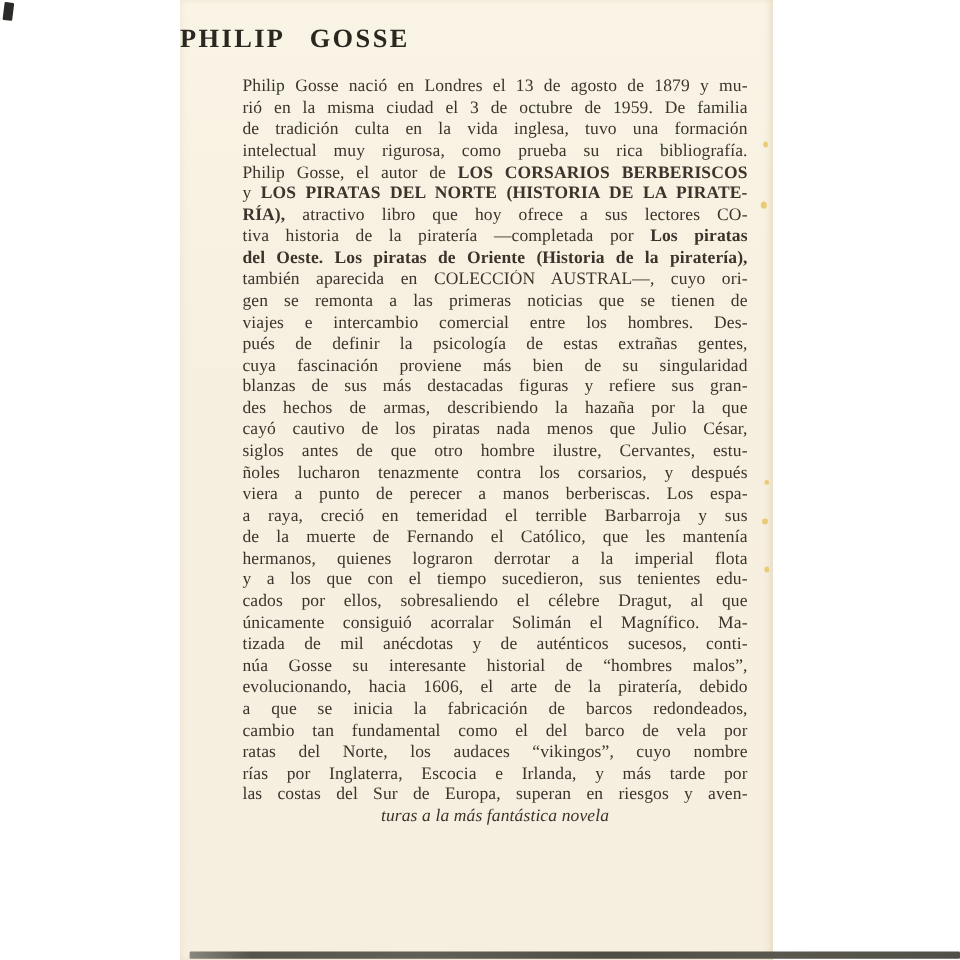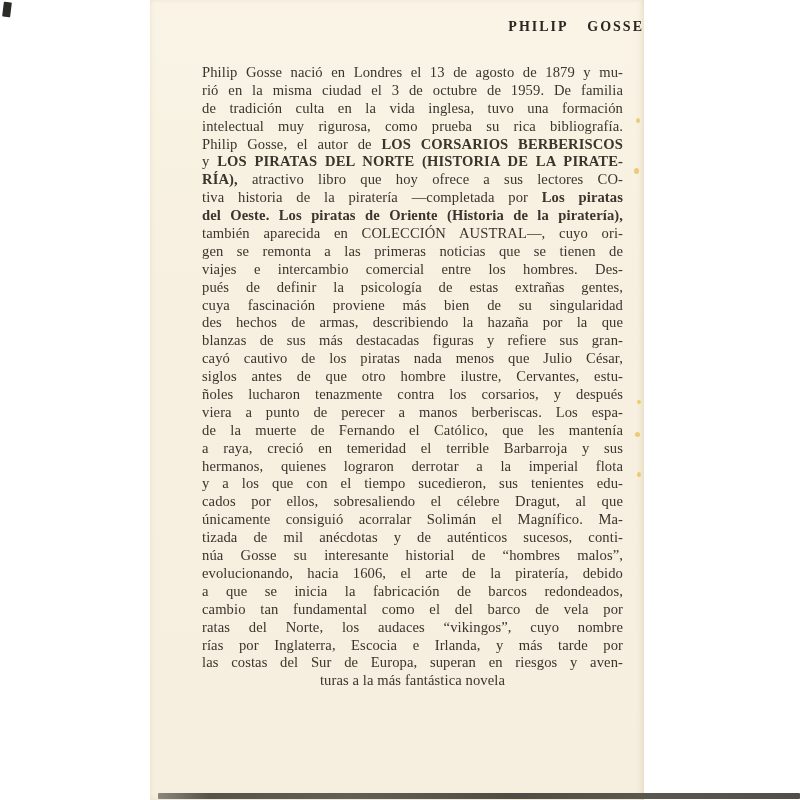--- a/index.html
+++ b/index.html
@@ -16,36 +16,36 @@
     background:#ffffff;
     font-family:"Liberation Serif","DejaVu Serif",serif;
   }
   .page{
     position:absolute;left:150px;top:0;width:494px;height:800px;
     background:linear-gradient(180deg,var(--page-bg-top) 0%,var(--page-bg) 35%,#f6eede 100%);
     box-shadow:inset -4px 0 7px -4px rgba(176,148,92,.38), inset 3px 0 6px -4px rgba(190,170,130,.30);
   }
   .title{
     position:absolute;top:19px;left:0;right:0;
-    text-align:right;
-    font-size:14px;font-weight:700;
+    text-align:left;
+    font-size:22px;font-weight:700;
     letter-spacing:2px;word-spacing:14px;
     color:var(--ink-dark);
   }
   .body-text{
     position:absolute;top:64px;left:36px;width:437px;
   }
   .line{
     font-size:14.6px;line-height:17.9px;height:17.9px;overflow:hidden;
     text-align:justify;color:var(--ink);letter-spacing:.1px;margin-left:16px;
   }
   .line:not(.center)::after{
     content:"";display:inline-block;width:100%;height:0;vertical-align:top;
   }
-  .line.center{text-align:center;}
+  .line.center{text-align:center;font-style:italic;}
   .b{font-weight:700;}
   .corner-mark{
     position:absolute;left:3px;top:2px;width:8px;height:15px;
     background:#2b2b28;transform:rotate(7deg);border-radius:1px;
   }
   .bottom-edge{
     position:absolute;left:158px;top:793px;width:642px;height:6px;
     background:linear-gradient(90deg,#8a887e 0%,#55534a 8%,#63615七 0,#626056 30%,#4e4c44 55%,#5a584e 75%,#514f47 100%);
     background:linear-gradient(90deg,#8a887e 0%,#55534a 8%,#626056 30%,#4e4c44 55%,#5a584e 75%,#514f47 100%);
     border-radius:1px;
@@ -70,28 +70,28 @@
       <div class="line"><span>Philip Gosse, el autor de </span><span class="b">LOS CORSARIOS BERBERISCOS</span></div>
       <div class="line"><span>y </span><span class="b">LOS PIRATAS DEL NORTE (HISTORIA DE LA PIRATE-</span></div>
       <div class="line"><span class="b">RÍA),</span><span> atractivo libro que hoy ofrece a sus lectores CO-</span></div>
       <div class="line"><span>tiva historia de la piratería —completada por </span><span class="b">Los piratas</span></div>
       <div class="line"><span class="b">del Oeste. Los piratas de Oriente (Historia de la piratería),</span></div>
       <div class="line"><span>también aparecida en COLECCIÓN AUSTRAL—, cuyo ori-</span></div>
       <div class="line"><span>gen se remonta a las primeras noticias que se tienen de</span></div>
       <div class="line"><span>viajes e intercambio comercial entre los hombres. Des-</span></div>
       <div class="line"><span>pués de definir la psicología de estas extrañas gentes,</span></div>
       <div class="line"><span>cuya fascinación proviene más bien de su singularidad</span></div>
+      <div class="line"><span>blanzas de sus más destacadas figuras y refiere sus gran-</span></div>
       <div class="line"><span>des hechos de armas, describiendo la hazaña por la que</span></div>
-      <div class="line"><span>blanzas de sus más destacadas figuras y refiere sus gran-</span></div>
       <div class="line"><span>cayó cautivo de los piratas nada menos que Julio César,</span></div>
       <div class="line"><span>siglos antes de que otro hombre ilustre, Cervantes, estu-</span></div>
       <div class="line"><span>ñoles lucharon tenazmente contra los corsarios, y después</span></div>
       <div class="line"><span>viera a punto de perecer a manos berberiscas. Los espa-</span></div>
+      <div class="line"><span>a raya, creció en temeridad el terrible Barbarroja y sus</span></div>
       <div class="line"><span>de la muerte de Fernando el Católico, que les mantenía</span></div>
-      <div class="line"><span>a raya, creció en temeridad el terrible Barbarroja y sus</span></div>
       <div class="line"><span>hermanos, quienes lograron derrotar a la imperial flota</span></div>
       <div class="line"><span>y a los que con el tiempo sucedieron, sus tenientes edu-</span></div>
       <div class="line"><span>cados por ellos, sobresaliendo el célebre Dragut, al que</span></div>
       <div class="line"><span>únicamente consiguió acorralar Solimán el Magnífico. Ma-</span></div>
       <div class="line"><span>tizada de mil anécdotas y de auténticos sucesos, conti-</span></div>
       <div class="line"><span>núa Gosse su interesante historial de “hombres malos”,</span></div>
       <div class="line"><span>evolucionando, hacia 1606, el arte de la piratería, debido</span></div>
       <div class="line"><span>a que se inicia la fabricación de barcos redondeados,</span></div>
       <div class="line"><span>cambio tan fundamental como el del barco de vela por</span></div>
       <div class="line"><span>ratas del Norte, los audaces “vikingos”, cuyo nombre</span></div>

